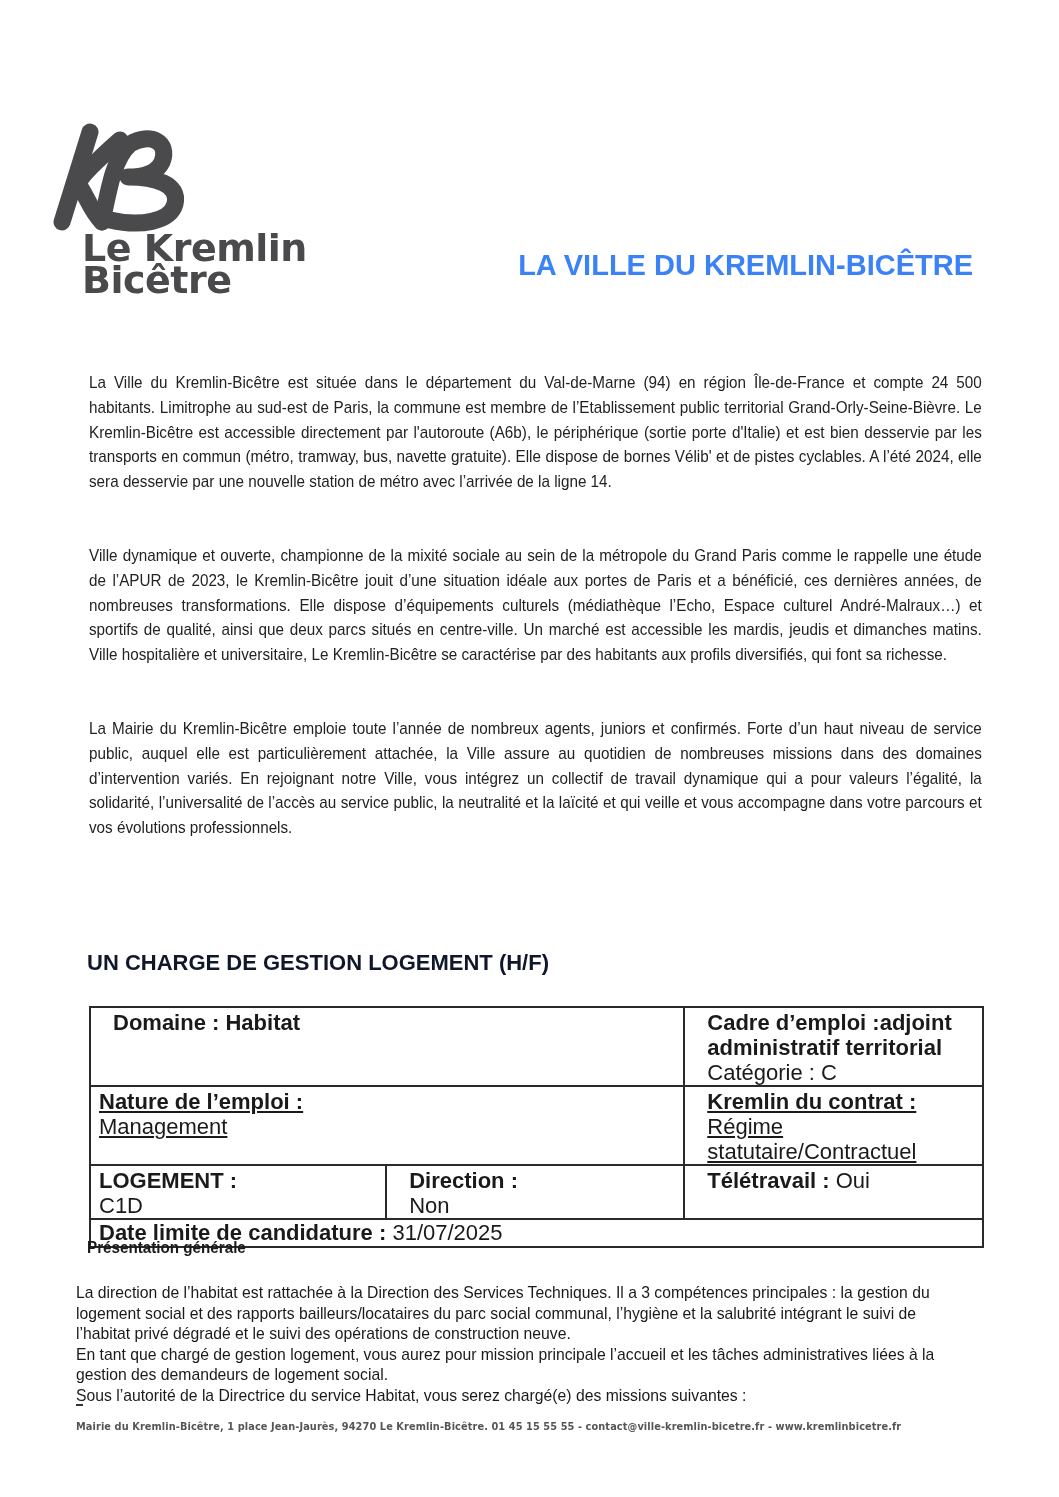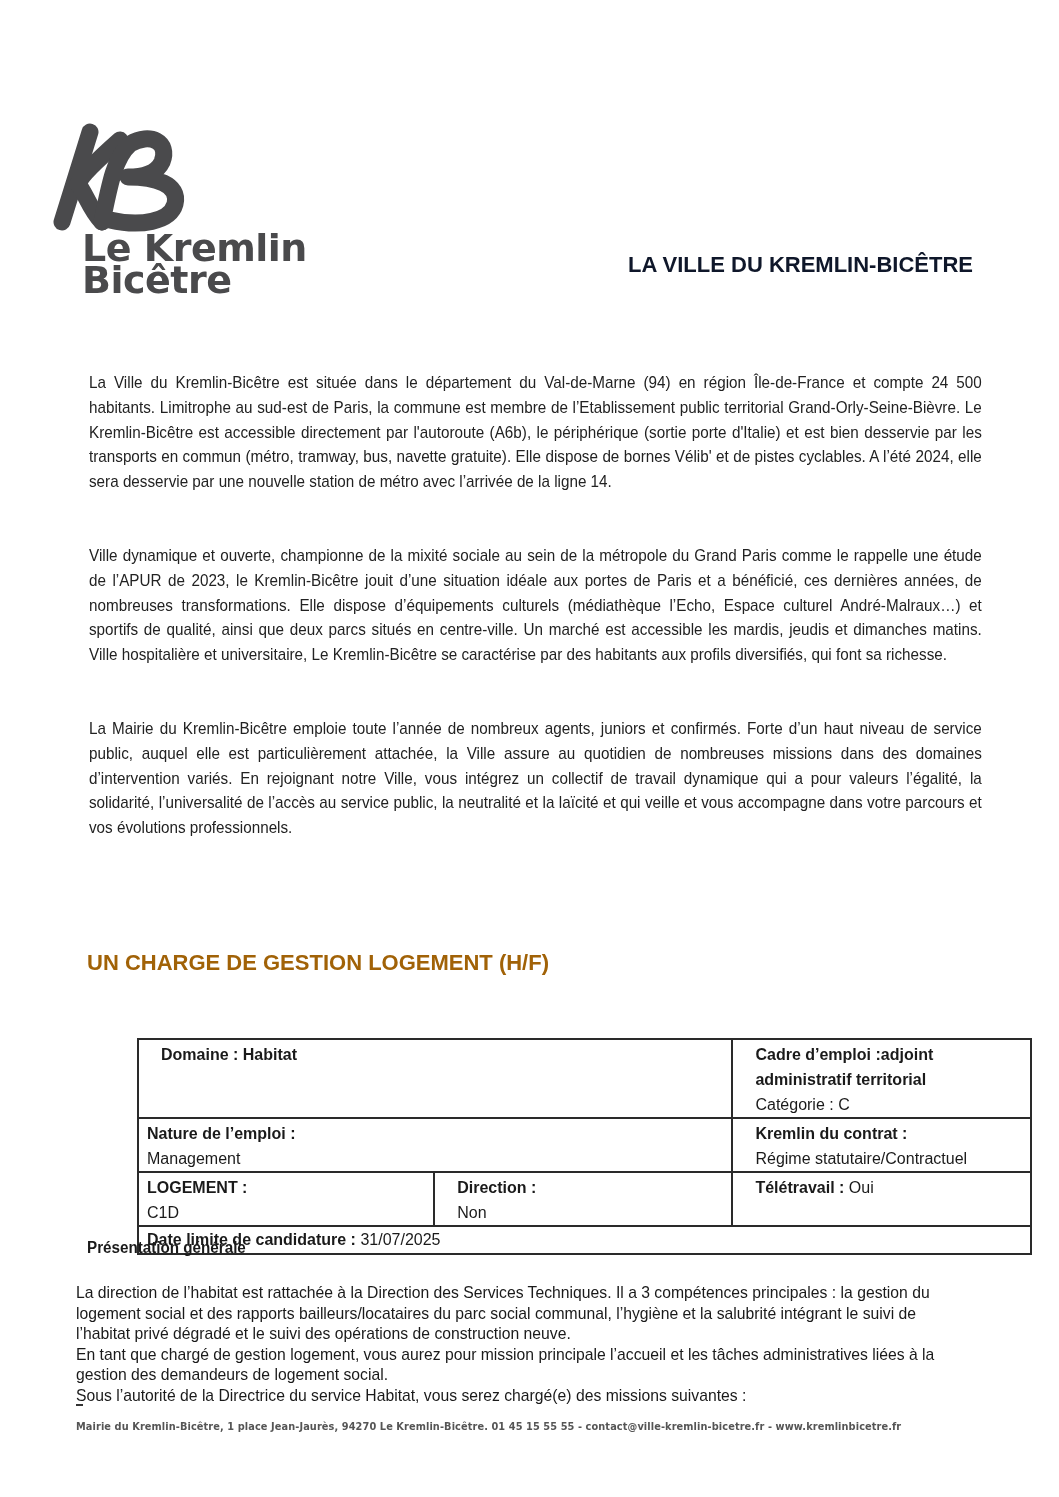--- a/index.html
+++ b/index.html
@@ -1,33 +1,33 @@
 <!DOCTYPE html>
 <html><head>
 <meta charset="utf-8">
 <style>
   html, body { margin: 0; padding: 0; background: #ffffff; }
   body { width: 1059px; height: 1497px; position: relative; overflow: hidden; color: #1a1a1a; font-family: "Liberation Sans", sans-serif; }
   .logo { position: absolute; left: 50px; top: 122px; width: 230px; height: 180px; }
   .logo svg { position: absolute; left: 0; top: 0; }
   .logo-text { position: absolute; left: 32px; top: 110px; font-family: "DejaVu Sans", sans-serif; font-weight: bold; font-size: 38px; line-height: 32px; color: #4a4a4c; letter-spacing: -0.5px; }
   .logo-text div { white-space: nowrap; }
-  .headline { position: absolute; right: 86px; top: 246px; text-align: right; font-family: "Liberation Sans", sans-serif; font-weight: bold; font-size: 22px; color: #0f172a; line-height: 38px; }
+  .headline { position: absolute; right: 86px; top: 246px; text-align: right; font-family: "Liberation Sans", sans-serif; font-weight: bold; font-size: 29px; color: #3b82f6; line-height: 38px; }
   .headline .recrute { text-decoration: underline; text-decoration-thickness: 3px; text-underline-offset: 3px; }
   .intro { position: absolute; left: 89px; width: 893px; font-family: "Liberation Sans", sans-serif; font-size: 16.4px; line-height: 24.8px; text-align: justify; color: #222; transform: scaleX(0.93); transform-origin: left top; width: 960px; }
   .p1 { top: 370px; }
   .p2 { top: 543px; }
   .p3 { top: 716px; }
-  .job-title { position: absolute; left: 87px; top: 950px; font-family: "Liberation Sans", sans-serif; font-weight: bold; font-size: 22px; color: #a16207; }
-  table.info { position: absolute; left: 89px; top: 1038px; width: 895px; border-collapse: collapse; font-family: "Liberation Sans", sans-serif; font-size: 16px; line-height: 25px; color: #1a1a1a; margin-left: 48px; }
+  .job-title { position: absolute; left: 87px; top: 950px; font-family: "Liberation Sans", sans-serif; font-weight: bold; font-size: 22px; color: #0f172a; }
+  table.info { position: absolute; left: 89px; top: 1006px; width: 895px; border-collapse: collapse; font-family: "Liberation Sans", sans-serif; font-size: 22px; line-height: 25px; color: #1a1a1a; }
   table.info td { border: 2px solid #2a2a2a; vertical-align: top; padding: 2px 8px 0 8px; }
   table.info b { font-weight: bold; }
   .c1 { padding-left: 22px !important; }
   .r1 td { height: 74px; }
-  .r2 td { height: 49px; }
+  .r2 td { height: 49px; text-decoration: underline; }
   .r3 td { height: 49px; }
   .r4 td { height: 24px; line-height: 22px; }
   .section-title { position: absolute; left: 87px; top: 1239px; font-family: "Liberation Sans", sans-serif; font-weight: bold; font-size: 16px; color: #1a1a1a; transform: scaleX(0.95); transform-origin: left top; }
   .pres { position: absolute; left: 76px; top: 1283px; width: 960px; font-family: "Liberation Sans", sans-serif; font-size: 17px; line-height: 20.5px; color: #1a1a1a; transform: scaleX(0.925); transform-origin: left top; }
   .pres p { margin: 0; }
   .dash { position: absolute; left: 76px; top: 1404px; width: 7px; height: 2px; background: #333; }
   .footer { position: absolute; left: 76px; top: 1421px; font-family: "DejaVu Sans", sans-serif; font-weight: bold; font-size: 10.2px; color: #555; white-space: nowrap; letter-spacing: 0.1px; transform: scaleX(0.96); transform-origin: left top; }
 </style>
 </head>
 <body>

